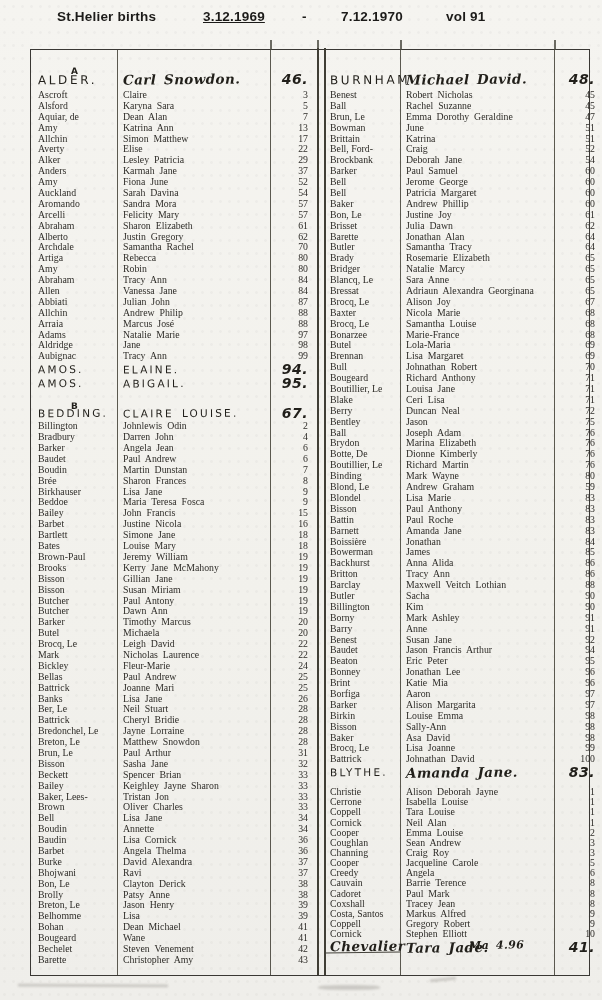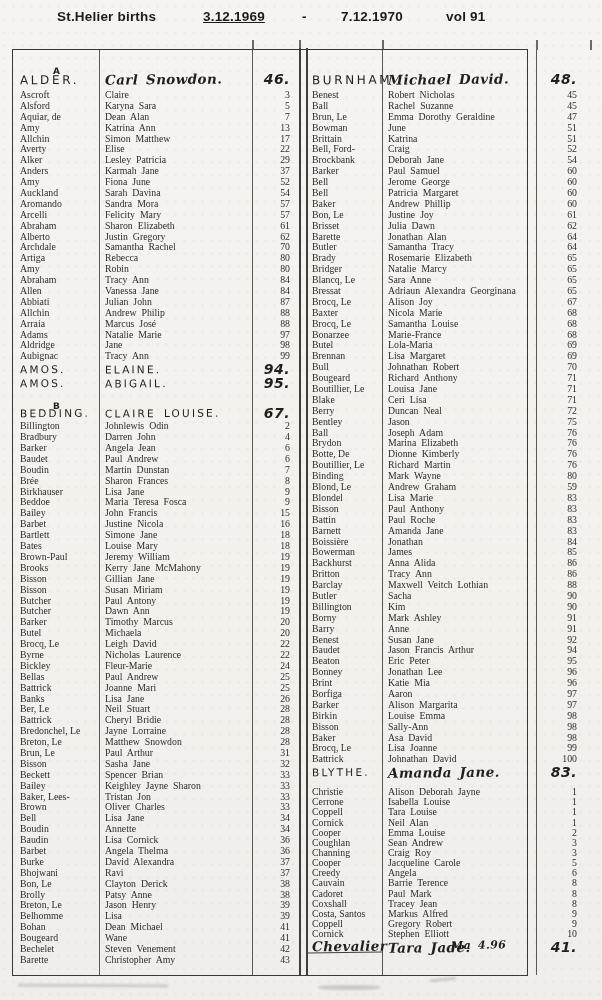--- a/index.html
+++ b/index.html
@@ -11,21 +11,21 @@
           radial-gradient(rgba(60,55,45,.035) 1px, transparent 1.4px),
           linear-gradient(180deg,#f5f4f0 0%,#f2f1ec 60%,#efeeea 100%);
         background-size:9px 13px,100% 100%;}
   
   .hdr span{position:absolute;top:9px;
         font-family:"Liberation Sans","DejaVu Sans",sans-serif;
         font-weight:bold;font-size:13.5px;color:#1c1b19;letter-spacing:.2px;}
   .h-title{left:57px;} .h-from{left:203px;text-decoration:underline;} .h-dash{left:302px;}
   .h-to{left:341px;} .h-vol{left:446px;}
   
-  .table{position:absolute;left:12px;top:49px;width:516px;height:927px;
+  .table{position:absolute;left:30px;top:49px;width:560px;height:927px;
          border:1.6px solid #3a3834;box-sizing:border-box;}
   .vline{position:absolute;top:0;bottom:0;width:1.4px;background:#454339;opacity:.88;}
   .sepline{position:absolute;top:-2px;bottom:0;width:1.5px;background:#403e35;}
   .tick{position:absolute;top:-10px;height:10px;width:1.5px;background:#4a483e;opacity:.8;}
   .half{position:absolute;top:0;bottom:0;width:286px;}
   .half.leftcol{left:0;}
   .half.rightcol{left:294px;}
   
   .sec{position:relative;}
   .sec-bL{margin-top:14px;}
@@ -338,21 +338,21 @@
             <span class="c1">Butel</span>
             <span class="c2">Michaela</span>
             <span class="c3">20</span>
           </div>
           <div class="r typed">
             <span class="c1">Brocq, Le</span>
             <span class="c2">Leigh David</span>
             <span class="c3">22</span>
           </div>
           <div class="r typed">
-            <span class="c1">Byrne</span>
+            <span class="c1">Mark</span>
             <span class="c2">Nicholas Laurence</span>
             <span class="c3">22</span>
           </div>
           <div class="r typed">
             <span class="c1">Bickley</span>
             <span class="c2">Fleur-Marie</span>
             <span class="c3">24</span>
           </div>
           <div class="r typed">
             <span class="c1">Bellas</span>

